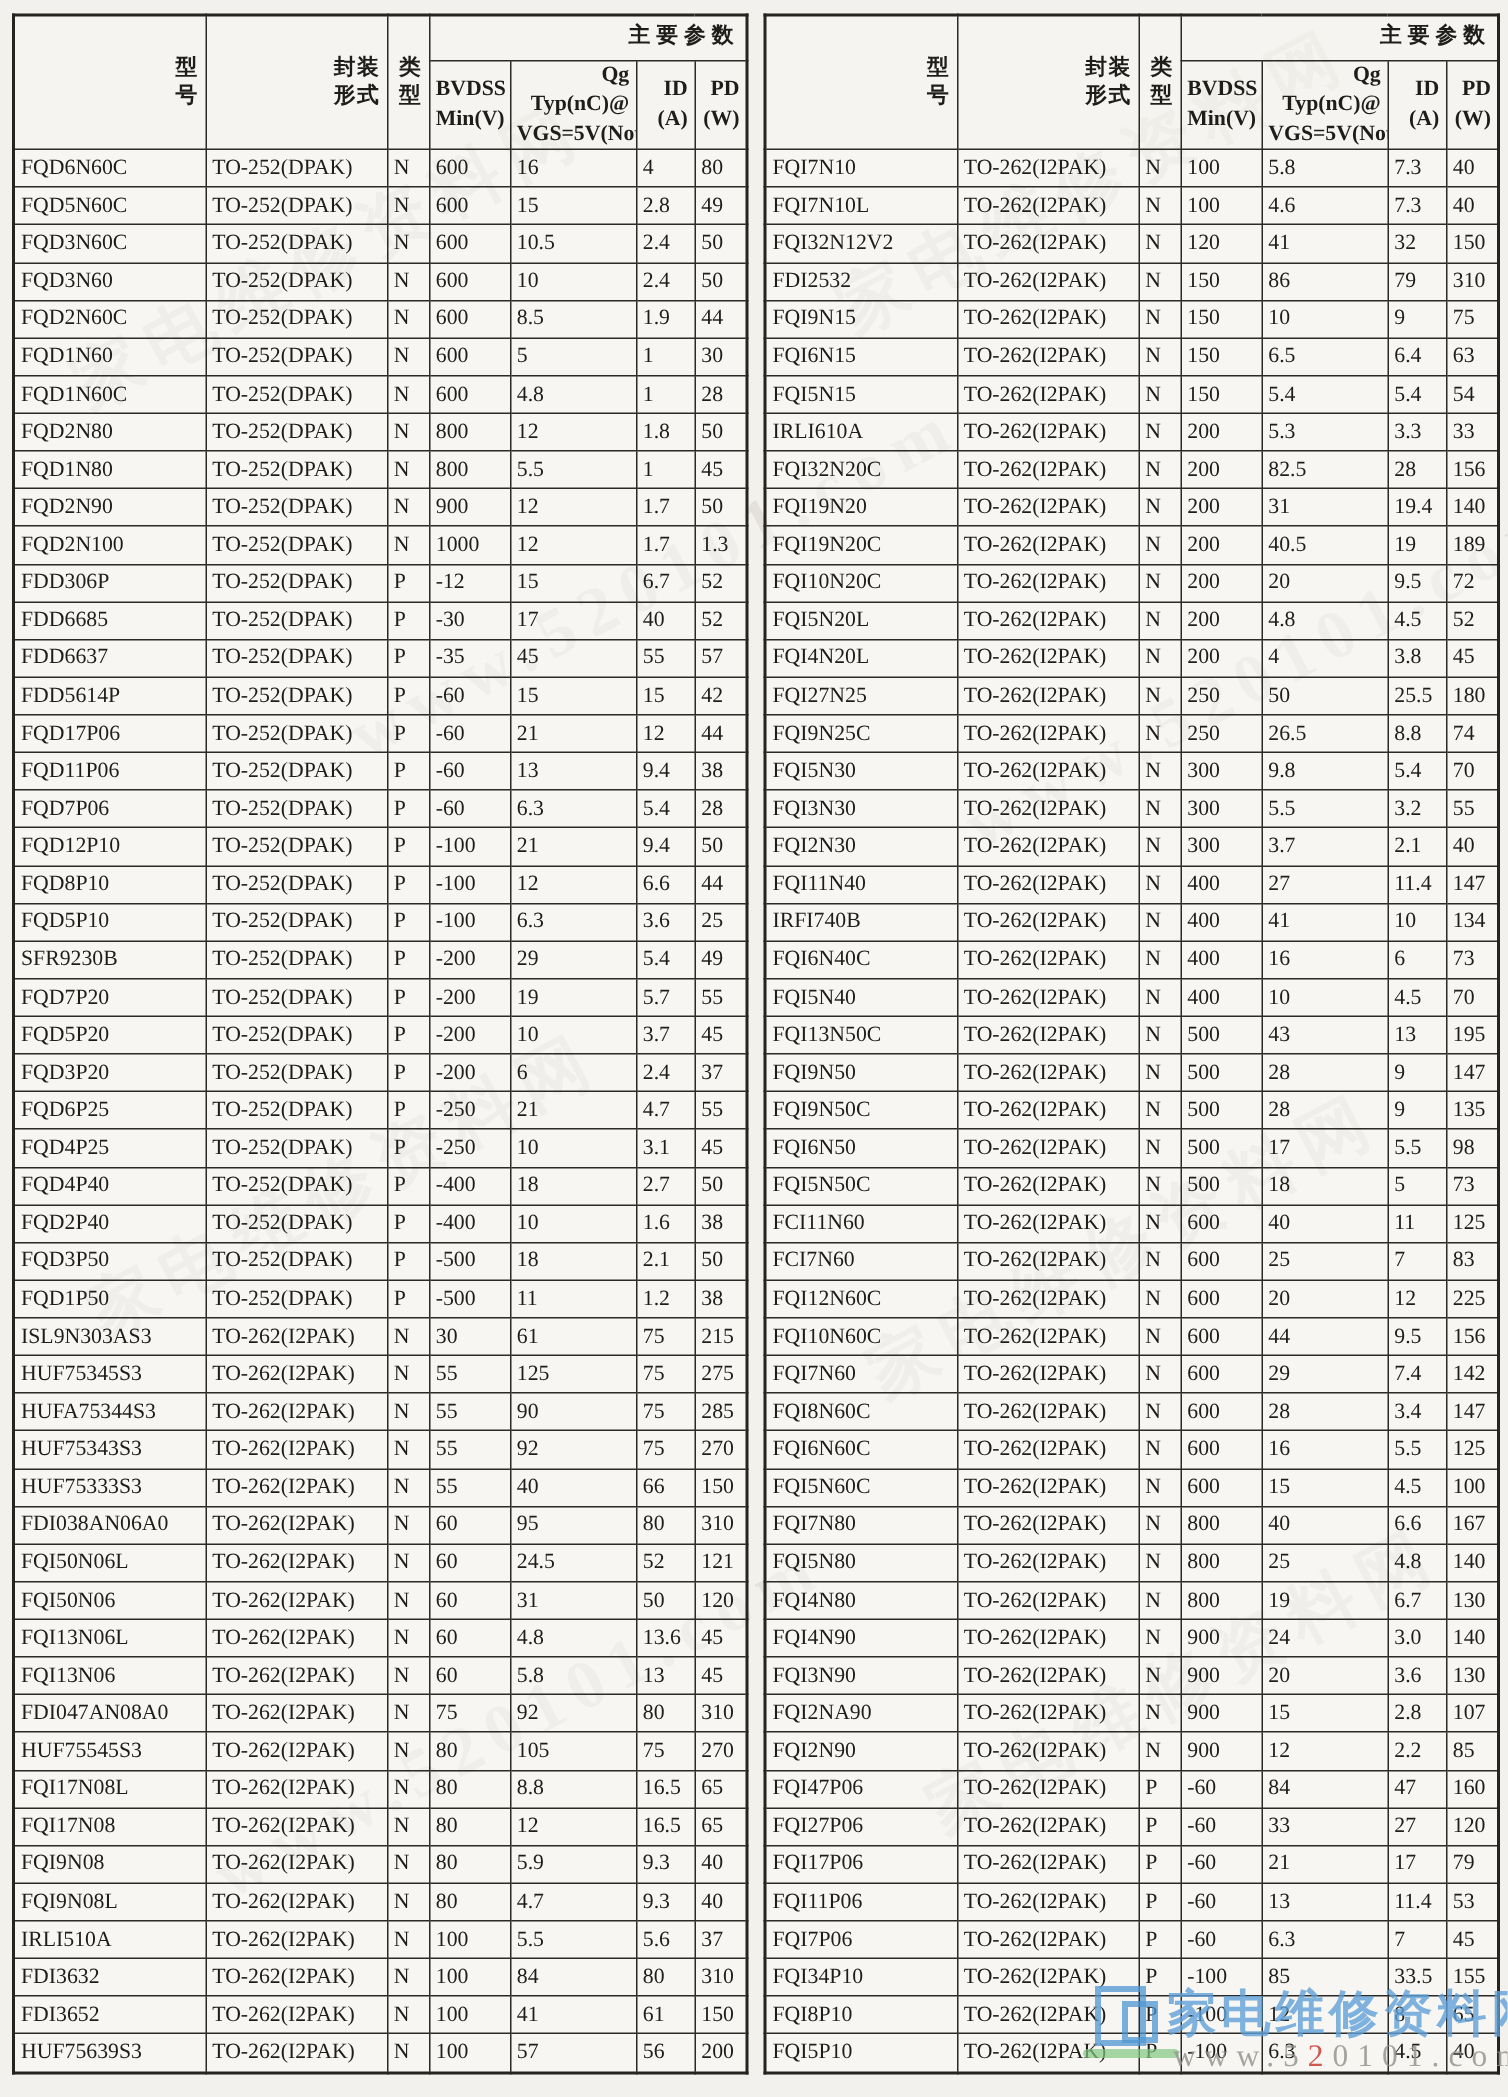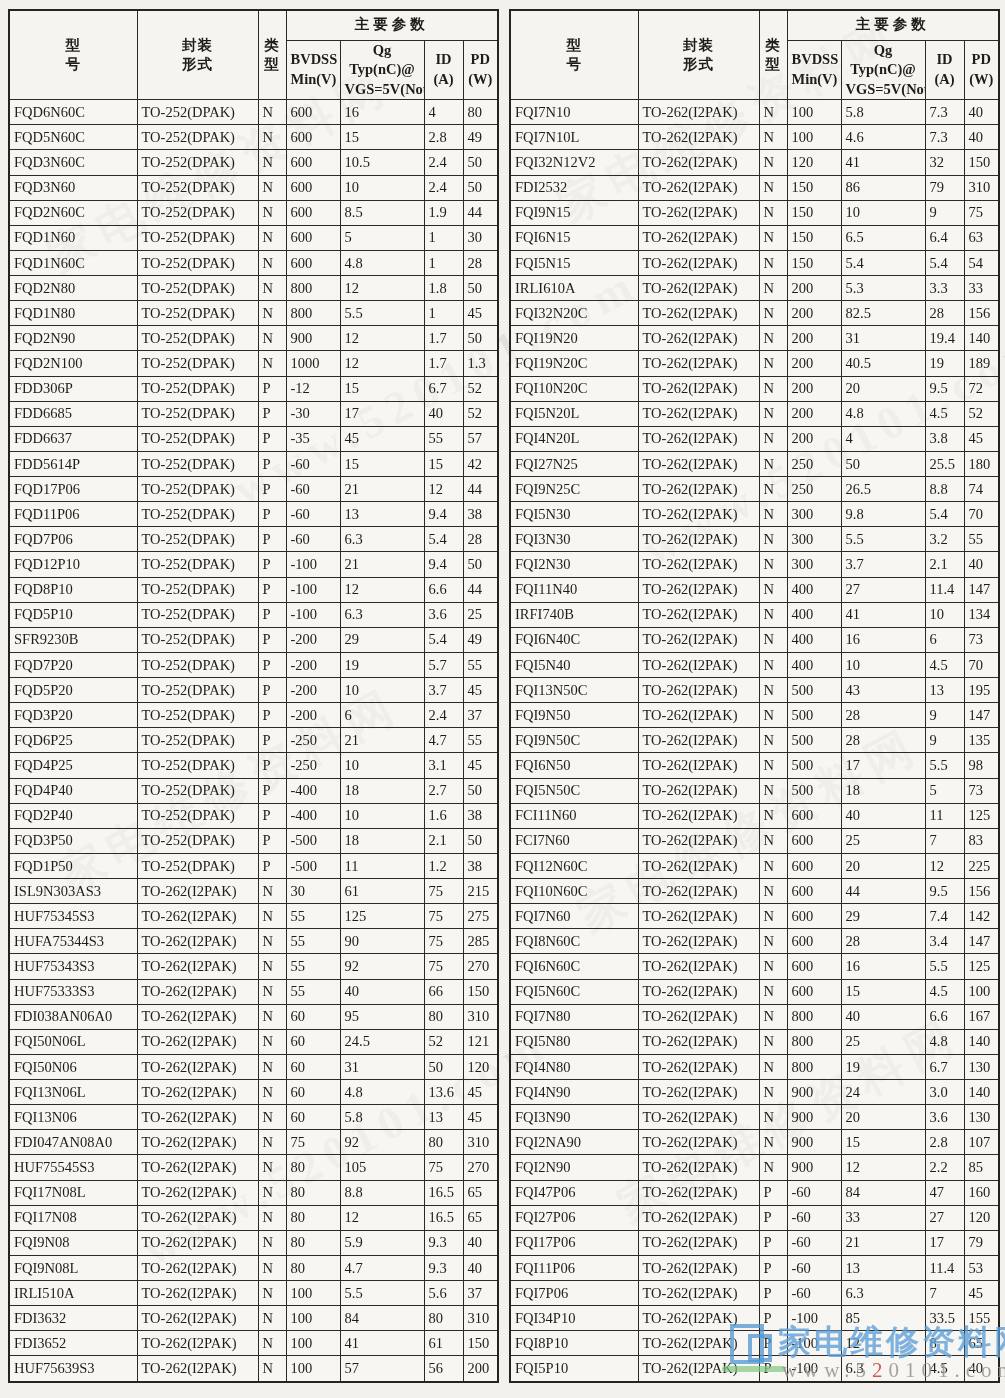--- a/index.html
+++ b/index.html
@@ -28,21 +28,21 @@
     overflow:hidden;
     white-space:nowrap;
     text-align:left;
     font-size:14.5px;
     background:rgba(250,249,246,0.55);
   }
   table.spec{border:2px solid #25241f;}
   thead tr.hrow1{height:30px;}
   thead tr.hrow2{height:57px;}
   table.spec th{
-    text-align:center;
+    text-align:right;
     font-weight:bold;
     white-space:pre-line;
     line-height:1.35;
     background:rgba(248,246,242,0.6);
   }
   th.h-cjk{font-size:16.5px;letter-spacing:1px;}
   th.h-main{font-size:17px;letter-spacing:4px;}
   th.h-sub{font-size:13.5px;line-height:1.55;}
   th.h-sub-qg{font-size:12.5px;font-family:Liberation Serif, serif;}
   td.c0{font-size:14.8px;}

